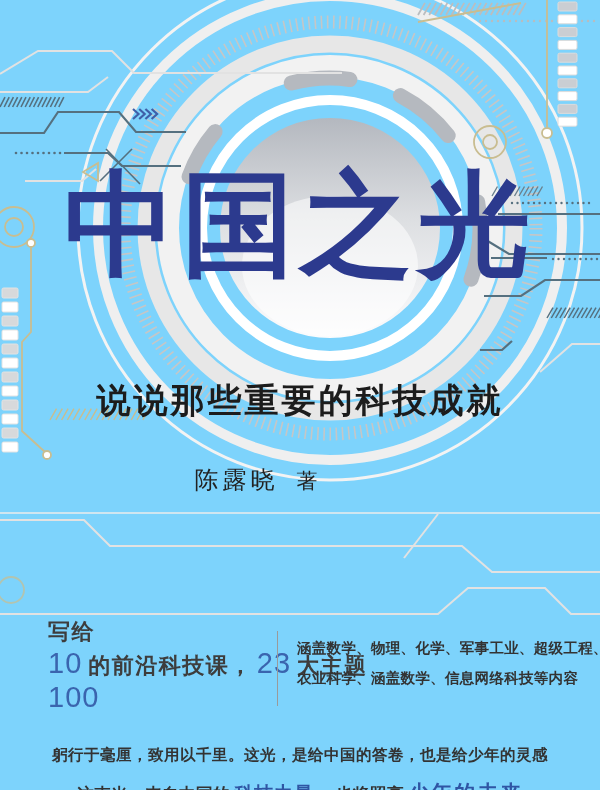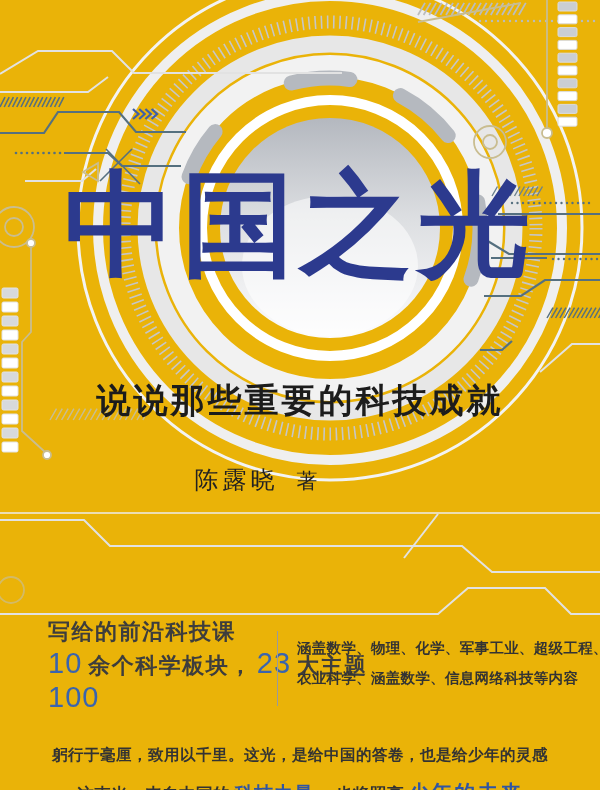--- a/index.html
+++ b/index.html
@@ -1,18 +1,18 @@
 <!DOCTYPE html>
 <html><head>
 <meta charset="utf-8">
 <style>
   html,body{margin:0;padding:0;}
   body{width:600px;height:790px;overflow:hidden;background:#ffffff;
        font-family:"Liberation Sans",sans-serif;}
-  #cover{position:relative;width:600px;height:790px;background:#eab308;overflow:hidden;}
+  #cover{position:relative;width:600px;height:790px;background:#7dd3fc;overflow:hidden;}
   .abs{position:absolute;}
   svg{display:block;}
   
   .title{top:166px;left:0;width:600px;text-align:center;
          font-weight:900;font-size:112px;line-height:1.05;letter-spacing:6px;
          color:#2c3a8e;transform:scaleY(1.02);white-space:nowrap;}
   .subtitle{top:330px;left:0;width:600px;text-align:center;
             font-weight:900;font-size:34px;letter-spacing:3px;color:#1c1c1c;white-space:nowrap;margin-top:48px;}
   .author{top:464px;left:0;width:516px;text-align:center;
           font-family:"Liberation Serif",serif;font-size:24px;color:#222;letter-spacing:4px;}
@@ -221,25 +221,24 @@
 
   <div class="abs subtitle">说说那些重要的科技成就</div>
 
   <div class="abs author">
     <span>陈露晓</span><span class="suffix">著</span>
   </div>
 
   <div class="abs sell">
     <div class="row">
       <span class="t">写给</span>
-      <span class="t">的前沿科技课</span>
     </div>
     <div class="row">
       <span class="num">10</span>
-      <span class="t">余个科学板块，</span>
+      <span class="t">的前沿科技课，</span>
       <span class="num mid">23</span>
       <span class="t">大主题</span>
     </div>
     <div class="row">
       <span class="num">100</span>
     </div>
   </div>
 
   <div class="abs divider"></div>
 

